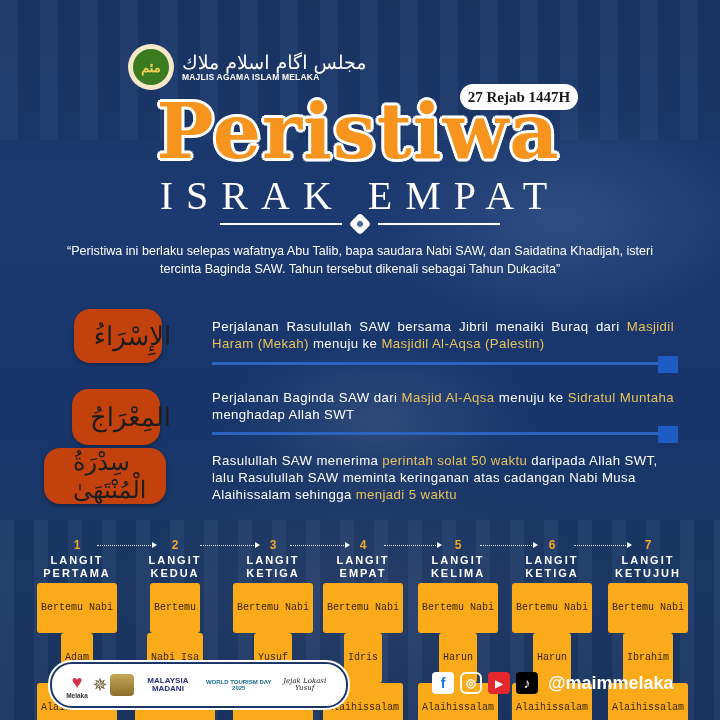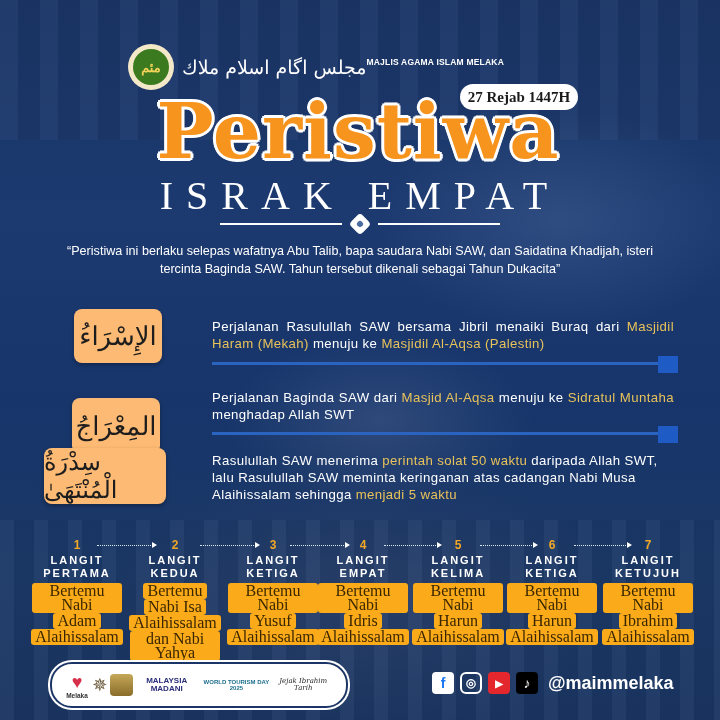--- a/index.html
+++ b/index.html
@@ -31,21 +31,21 @@
     .logo-circle {
       width: 46px; height: 46px; border-radius: 50%;
       background: #f3e8c8; display: flex; align-items: center; justify-content: center;
     }
     .logo-inner {
       width: 36px; height: 36px; border-radius: 50%; background: #3b7a1e;
       color: #f2d35a; font-size: 13px; font-weight: bold; display: flex; align-items: center; justify-content: center;
       font-family: "DejaVu Serif", serif;
       text-align: right;
     }
-    .logo-text { display: flex; flex-direction: row; }
+    .logo-text { display: flex; flex-direction: column; }
     .logo-arabic { color: #fff; font-size: 19px; font-family: "DejaVu Serif", serif; line-height: 1.1; direction: rtl; }
     .logo-latin { color: #fff; font-size: 8.5px; font-weight: bold; font-family: "Liberation Sans", sans-serif; letter-spacing: 0.2px; }
 
     .date-pill {
       position: absolute; left: 452px; top: 84px; width: 118px; height: 26px;
       background: #fff; border-radius: 14px;
       color: #1a1a1a; font-family: "Liberation Serif", serif; font-weight: bold; font-size: 15px;
       display: flex; align-items: center; justify-content: center; margin-left: 8px;
     }
 
@@ -73,45 +73,46 @@
       content: ""; position: absolute; left: 5px; top: 5px; width: 6px; height: 6px; background: #4a6aa0; border-radius: 50%;
     }
 
     .quote {
       position: absolute; left: 60px; top: 242px; width: 600px; text-align: center;
       color: #fff; font-family: "Liberation Sans", sans-serif; font-size: 12.6px; line-height: 18px;
     }
 
     
     .event-badge {
-      position: absolute; background: #fdba74; border-radius: 8px;
+      position: absolute; background: #c2410c; border-radius: 16px;
       display: flex; align-items: center; justify-content: center;
       color: #1d1d1d; font-family: "DejaVu Serif", serif; font-size: 26px;
       box-shadow: 0 2px 4px rgba(0,0,0,0.3);
+      padding-left: 29px;
     }
     .event-text {
       position: absolute; color: #fff; font-family: "Liberation Sans", sans-serif; font-size: 13.2px;
       line-height: 17px; text-align: justify; letter-spacing: 0.4px;
     }
     .hl { color: #e8c25a; }
     .progress { position: absolute; height: 16px; }
     .progress .bar { position: absolute; left: 0; top: 6px; height: 3px; background: #2a64c0; }
     .progress .end { position: absolute; right: 0; top: 0; width: 20px; height: 17px; background: #1e5bc4; }
 
     
     .heaven { position: absolute; top: 538px; width: 90px; text-align: center; }
     .heaven .num { color: #f2a726; font-weight: bold; font-size: 12px; font-family: "Liberation Sans", sans-serif; height: 16px; }
     .heaven .name {
       color: #fff; font-weight: bold; font-family: "Liberation Sans", sans-serif; font-size: 11px;
       letter-spacing: 2px; line-height: 13px;
     }
     .heaven .tags { margin-top: 3px; display: flex; flex-direction: column; align-items: center; }
     .heaven .tag {
-      background: #fbab19; color: #3a2600; font-family: Liberation Serif, serif; font-size: 16px;
-      padding: 1px 4px; line-height: 14px; border-radius: 3px;
+      background: #fbab19; color: #3a2600; font-family: Liberation Mono, monospace; font-size: 10px;
+      padding: 18px 4px; line-height: 14px; border-radius: 3px;
     }
     .arrow {
       position: absolute; top: 545px; height: 4px; border-top: 1px dotted #dfe6f5;
     }
     .arrow::after {
       content: ""; position: absolute; right: -4px; top: -4px;
       border-left: 5px solid #fff; border-top: 3px solid transparent; border-bottom: 3px solid transparent;
     }
 
     
@@ -167,21 +168,21 @@
 
 <div class="event-badge" style="left:74px; top:309px; width:88px; height:54px;">الإِسْرَاءُ</div>
 <div class="event-text" style="left:212px; top:318px; width:462px;">
   <span>Perjalanan Rasulullah SAW bersama Jibril menaiki Buraq dari </span><span class="hl">Masjidil Haram (Mekah)</span><span> menuju ke </span><span class="hl">Masjidil Al-Aqsa (Palestin)</span>
 </div>
 <div class="progress" style="left:212px; top:356px; width:466px;">
   <div class="bar" style="width:450px;"></div>
     <div class="end"></div>
 </div>
 
-<div class="event-badge" style="left:72px; top:398px; width:88px; height:56px;">المِعْرَاجُ</div>
+<div class="event-badge" style="left:72px; top:389px; width:88px; height:56px;">المِعْرَاجُ</div>
 <div class="event-text" style="left:212px; top:389px; width:462px;">
   <span>Perjalanan Baginda SAW dari </span><span class="hl">Masjid Al-Aqsa</span><span> menuju ke </span><span class="hl">Sidratul Muntaha</span><span> menghadap Allah SWT</span>
 </div>
 <div class="progress" style="left:212px; top:426px; width:466px;">
   <div class="bar" style="width:450px;"></div>
     <div class="end"></div>
 </div>
 
 <div class="event-badge" style="left:44px; top:448px; width:122px; height:56px; font-size:24px;">سِدْرَةُ الْمُنْتَهَىٰ</div>
 <div class="event-text" style="left:212px; top:452px; width:450px; text-align:left;">
@@ -275,21 +276,21 @@
 
 <div class="sponsor-bar">
   <div class="sponsor">
     <div class="sp-heart">♥</div>
     <div>Melaka</div>
   </div>
   <div class="sp-star">✵</div>
   <div class="sp-bus"></div>
   <div class="sponsor sp-madani">MALAYSIA MADANI</div>
   <div class="sponsor sp-wtd">WORLD TOURISM DAY 2025</div>
-  <div class="sponsor sp-script">Jejak Ibrahim Tarih</div>
+  <div class="sponsor sp-script">Jejak Lokasi Yusuf</div>
 </div>
 
 <div class="social">
   <div class="sicon si-fb">f</div>
   <div class="sicon si-ig">◎</div>
   <div class="sicon si-yt">▶</div>
   <div class="sicon si-tt">♪</div>
   <span class="handle">@maimmelaka</span>
 </div>
 

